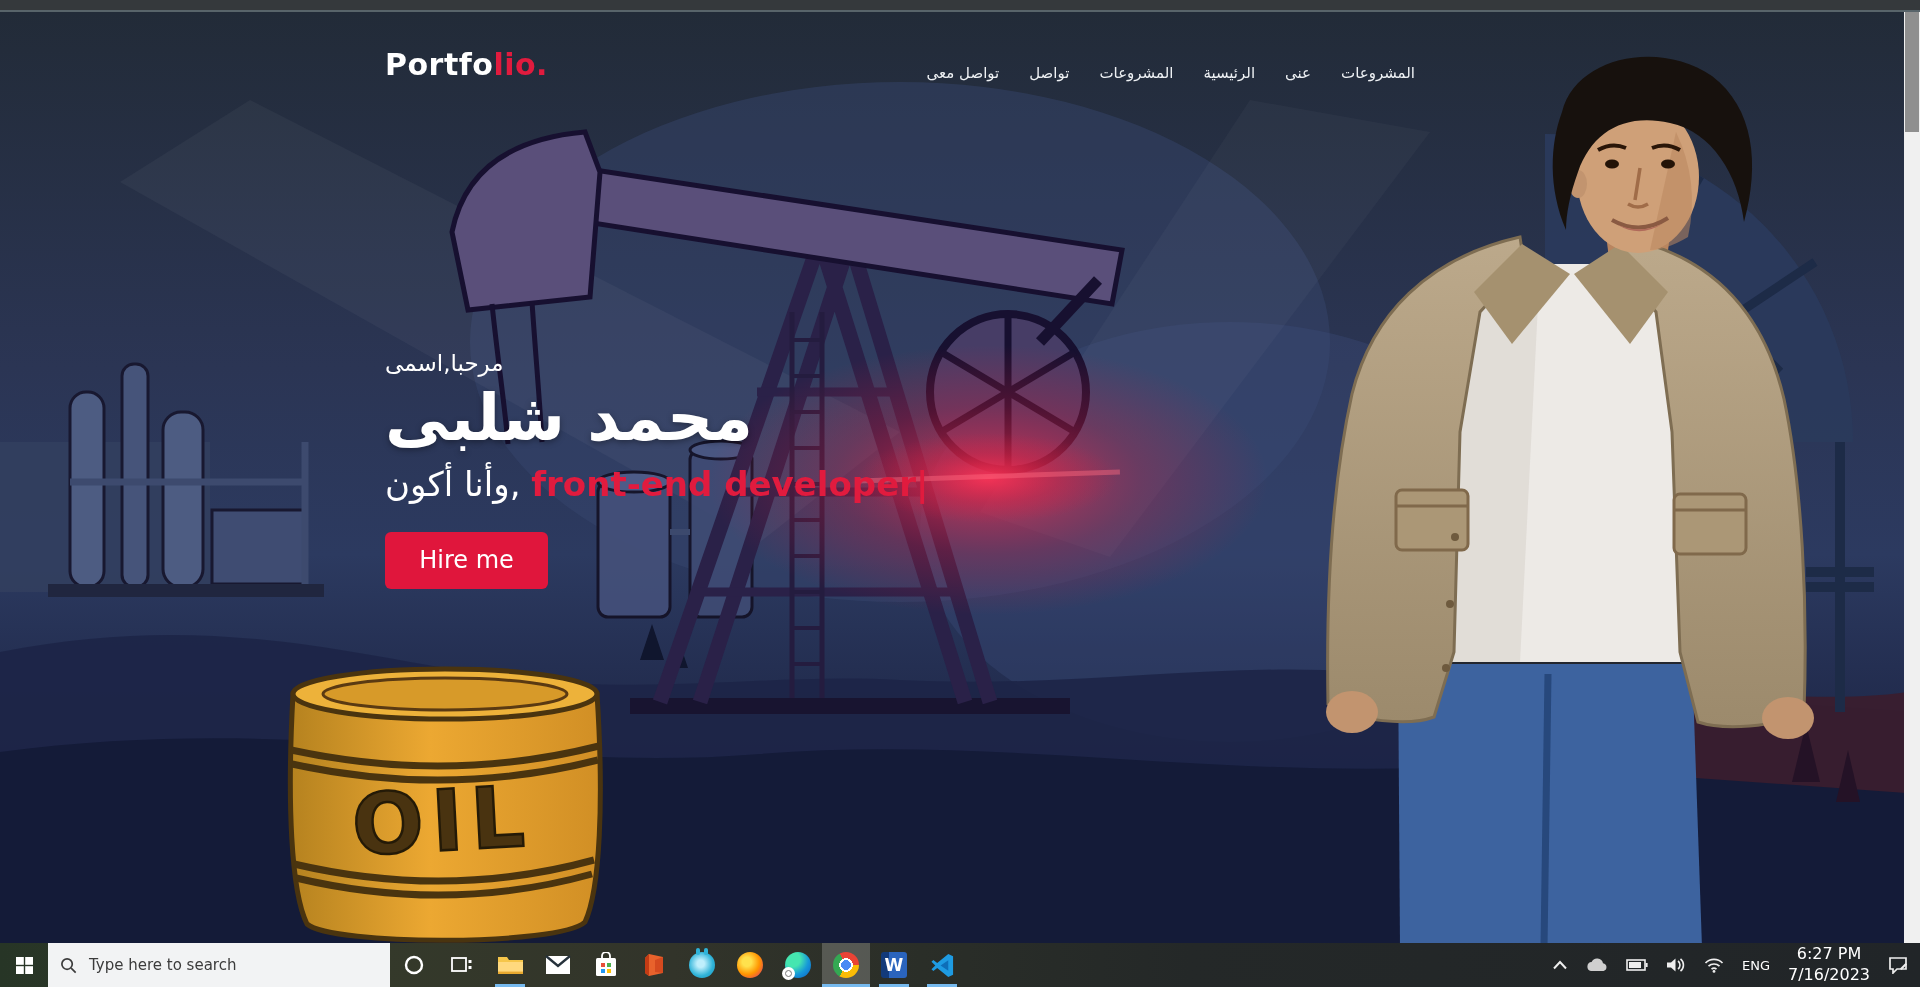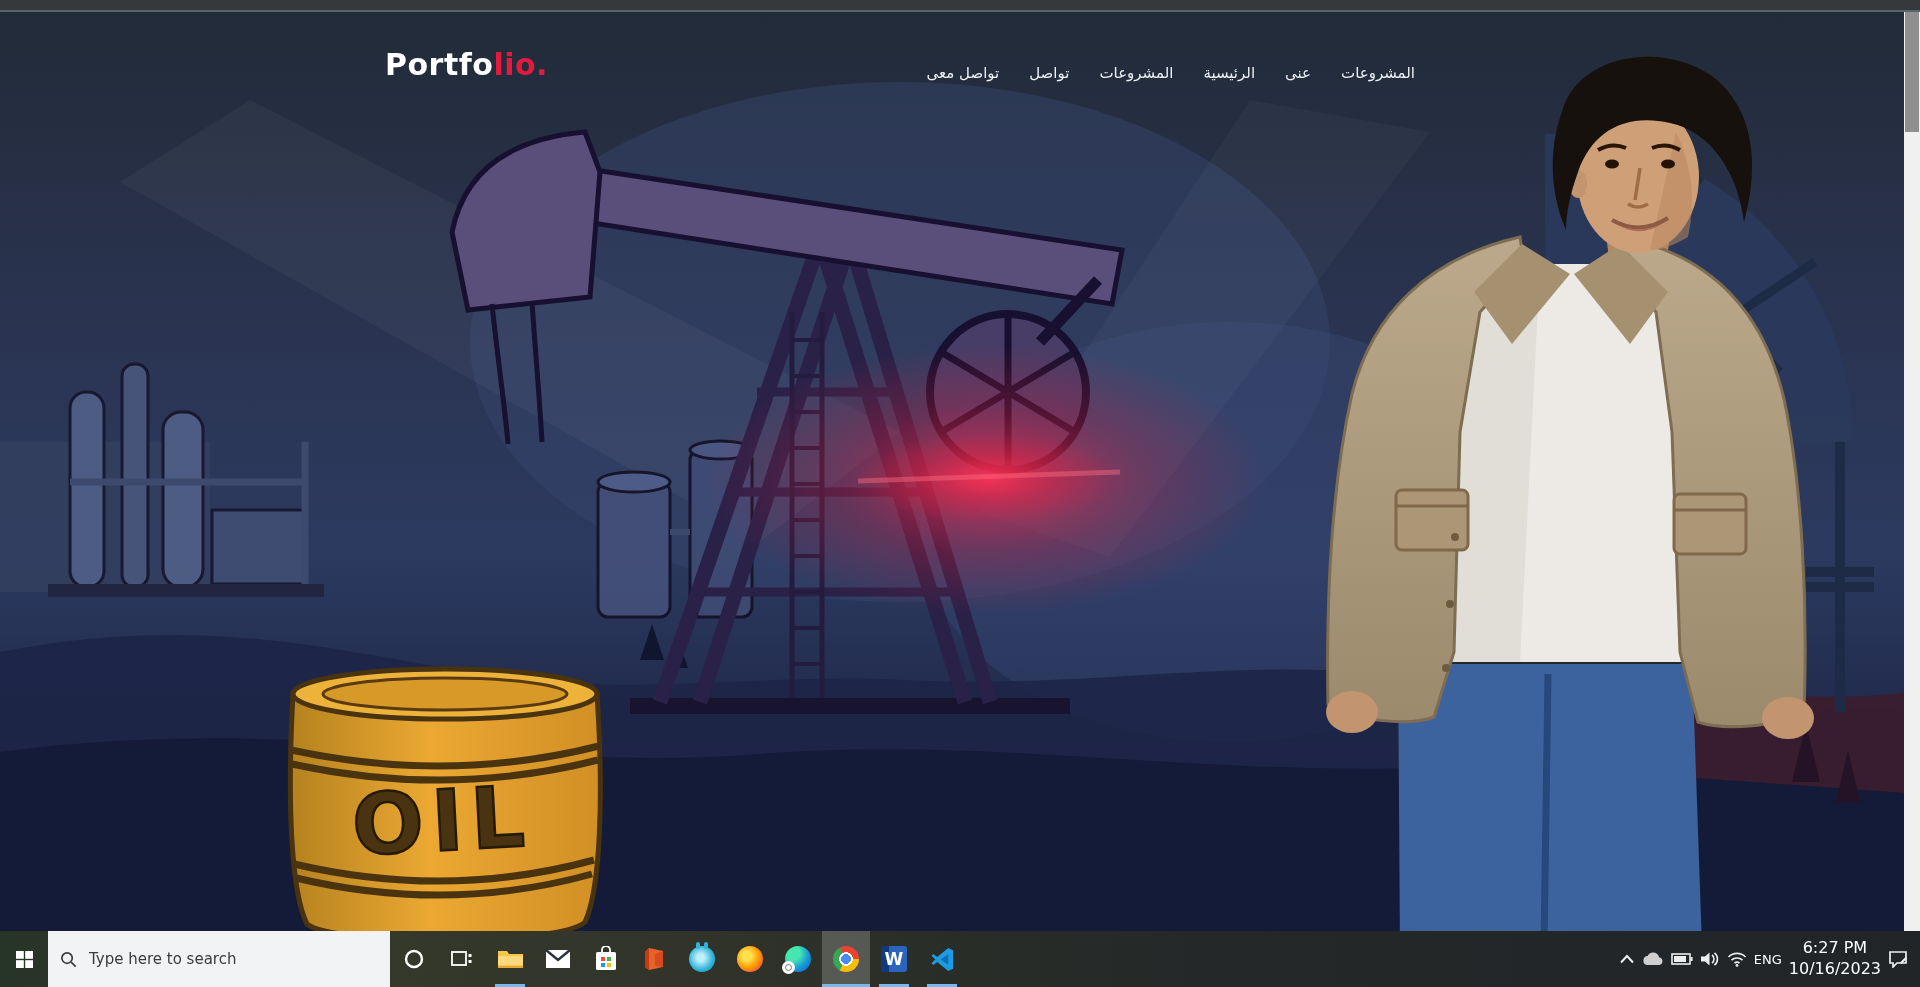--- a/index.html
+++ b/index.html
@@ -35,31 +35,31 @@
   @keyframes blink { 50% { opacity:0; } }
   .cta { margin-top:28px; width:163px; height:57px; background:#e0163c; color:#fff; border:none;
          border-radius:6px; font-size:24px; font-family:"DejaVu Sans",sans-serif; cursor:pointer;
          display:flex; align-items:center; justify-content:center; }
 
   
   .sb-track { position:absolute; top:0; right:0; width:16px; height:935px; background:#f0f0f0; z-index:9; }
   .sb-thumb { position:absolute; top:0; left:1px; width:14px; height:120px; background:#8f8f8f; cursor:pointer; }
 
   
-  .taskbar { position:absolute; bottom:0; left:0; width:1920px; height:56px; z-index:20;
+  .taskbar { position:absolute; bottom:0; left:0; width:1920px; height:44px; z-index:20;
              background:linear-gradient(90deg,#273526 0%,#34392a 20%,#32342a 35%,#2a2e28 48%,#242828 62%,#212528 100%);
              display:flex; align-items:stretch; color:#fff; }
   .tb-btn { width:48px; display:flex; align-items:center; justify-content:center; position:relative; cursor:pointer; }
   .tb-btn.active { background:rgba(255,255,255,.20); }
   .indicator { position:absolute; bottom:0; left:50%; transform:translateX(-50%); height:3px; width:30px; background:#76b9ed; }
   .tb-btn.active .indicator { width:48px; }
   .search-box { width:342px; background:#f2f3f4; display:flex; align-items:center; gap:12px;
                 padding:0 12px; cursor:text; }
   .search-box span { color:#3b3b3b; font-size:15px; }
-  .tray { margin-left:auto; display:flex; align-items:center; gap:7px; padding:0 12px;justify-content:flex-end; }
+  .tray { margin-left:auto; display:flex; align-items:center; gap:18px; padding:0 12px;justify-content:flex-end; }
   .tray-icon { display:flex; align-items:center; justify-content:center; cursor:pointer; }
   .tray-lang { font-size:13px; cursor:pointer; }
   .tray-clock { text-align:center; font-size:16px; line-height:1.3; cursor:pointer; }
 
   .ic { display:block; }
   .chrome-ball { width:26px; height:26px; border-radius:50%;
     background:radial-gradient(circle at 50% 50%, #4a8af4 0 26%, #fff 26% 37%, rgba(0,0,0,0) 37%),
                conic-gradient(from -30deg,#ea4335 0 120deg,#fbbc05 120deg 240deg,#34a853 240deg 360deg); }
   .firefox-ball { width:26px; height:26px; border-radius:50%;
     background:radial-gradient(circle at 38% 38%, #ffe14d 0 20%, #ff9500 55%, #e3405f 90%); }
@@ -214,20 +214,29 @@
       <nav class="nav">
         <a>المشروعات</a>
         <a>عنى</a>
         <a>الرئيسية</a>
         <a>المشروعات</a>
         <a>تواصل</a>
         <a>تواصل معى</a>
       </nav>
     </div>
 
+    <div class="hero">
+      <div class="hero-greeting">مرحبا,اسمى</div>
+      <div class="hero-name">محمد شلبى</div>
+      <div class="hero-role">
+        <span>وأنا أكون,</span>
+        <span class="accent">front-end developer</span><span class="accent cursor">|</span>
+      </div>
+      <button class="cta">Hire me</button>
+    </div>
 
     <div class="sb-track">
       <div class="sb-thumb"></div>
     </div>
   </div>
 
   <div class="taskbar">
 
     <div class="tb-btn">
       <svg class="ic" width="17" height="17" viewBox="0 0 17 17">
@@ -355,21 +364,21 @@
       </div>
       <div class="tray-icon">
         <svg class="ic" width="20" height="15" viewBox="0 0 20 15">
           <path d="M1.5,5 a12,12 0 0 1 17,0 M4.5,8.2 a8,8 0 0 1 11,0 M7.5,11.2 a4,4 0 0 1 5,0" fill="none" stroke="#eee" stroke-width="1.7"></path>
           <circle cx="10" cy="13.4" r="1.4" fill="#eee"></circle>
         </svg>
       </div>
       <div class="tray-lang">ENG</div>
       <div class="tray-clock">
         <div>6:27 PM</div>
-        <div>10/16/2023</div>
+        <div>7/16/2023</div>
       </div>
       <div class="tray-icon">
         <svg class="ic" width="20" height="18" viewBox="0 0 20 18">
           <path d="M2,2 H18 V13 H9 L5,17 V13 H2 Z" fill="none" stroke="#eee" stroke-width="1.7"></path>
           <path d="M12,12.5 L17.5,7 L19,8.5 L13.5,14 Z" fill="#eee"></path>
         </svg>
       </div>
     </div>
   </div>
 </div>

